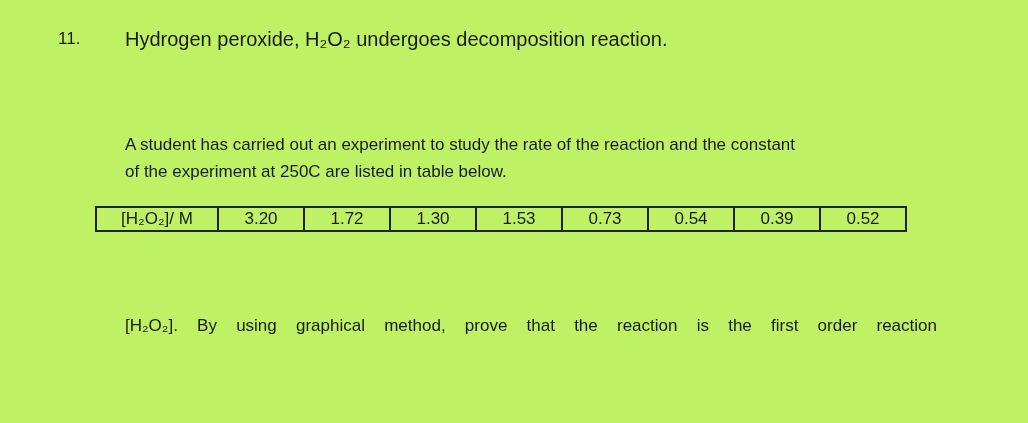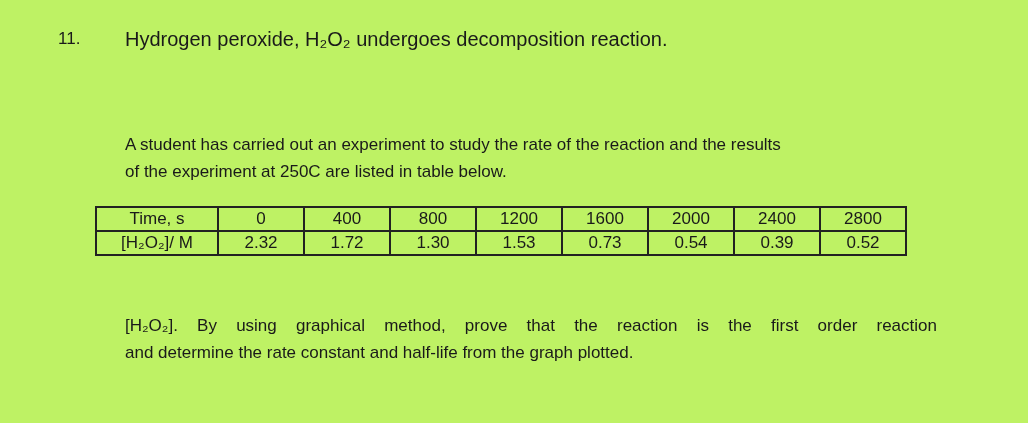--- a/index.html
+++ b/index.html
@@ -52,49 +52,37 @@
 </head>
 <body>
 
 <div class="page">
 
   <div class="qnum">11.</div>
   <div class="intro">Hydrogen peroxide, H₂O₂ undergoes decomposition reaction.</div>
 
 
   <div class="para1">
-    <div>A student has carried out an experiment to study the rate of the reaction and the results</div>
+    <div>A student has carried out an experiment to study the rate of the reaction and the constant</div>
     <div>of the experiment at 250C are listed in table below.</div>
   </div>
 
   <table class="data-table">
     <tbody>
       <tr>
-        <td class="rowlabel">Time, s</td>
-        <td class="val">0</td>
-        <td class="val">400</td>
-        <td class="val">800</td>
-        <td class="val">1200</td>
-        <td class="val">1600</td>
-        <td class="val">2000</td>
-        <td class="val">2400</td>
-        <td class="val">2800</td>
-      </tr>
-      <tr>
         <td class="rowlabel">[H₂O₂]/ M</td>
-        <td class="val">2.32</td>
+        <td class="val">3.20</td>
         <td class="val">1.72</td>
         <td class="val">1.30</td>
         <td class="val">1.53</td>
         <td class="val">0.73</td>
         <td class="val">0.54</td>
         <td class="val">0.39</td>
         <td class="val">0.52</td>
       </tr>
     </tbody>
   </table>
 
   <div class="para2">
     <div class="just">[H₂O₂]. By using graphical method, prove that the reaction is the first order reaction</div>
-    <div>and determine the rate constant and half-life from the graph plotted.</div>
   </div>
 
 </div>
 
 </body></html>

